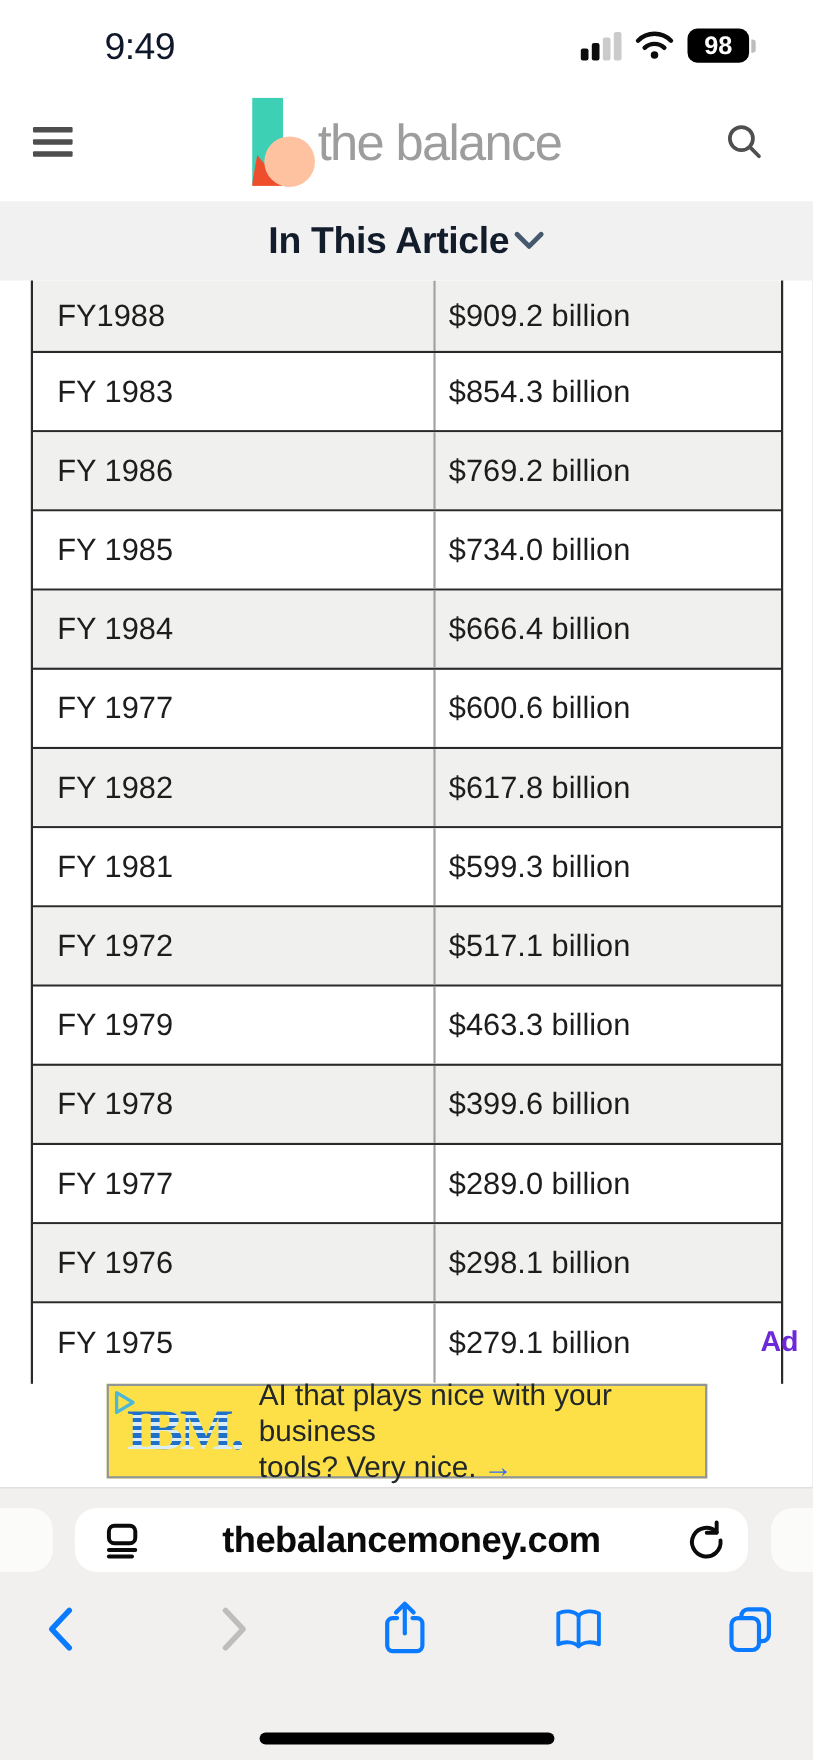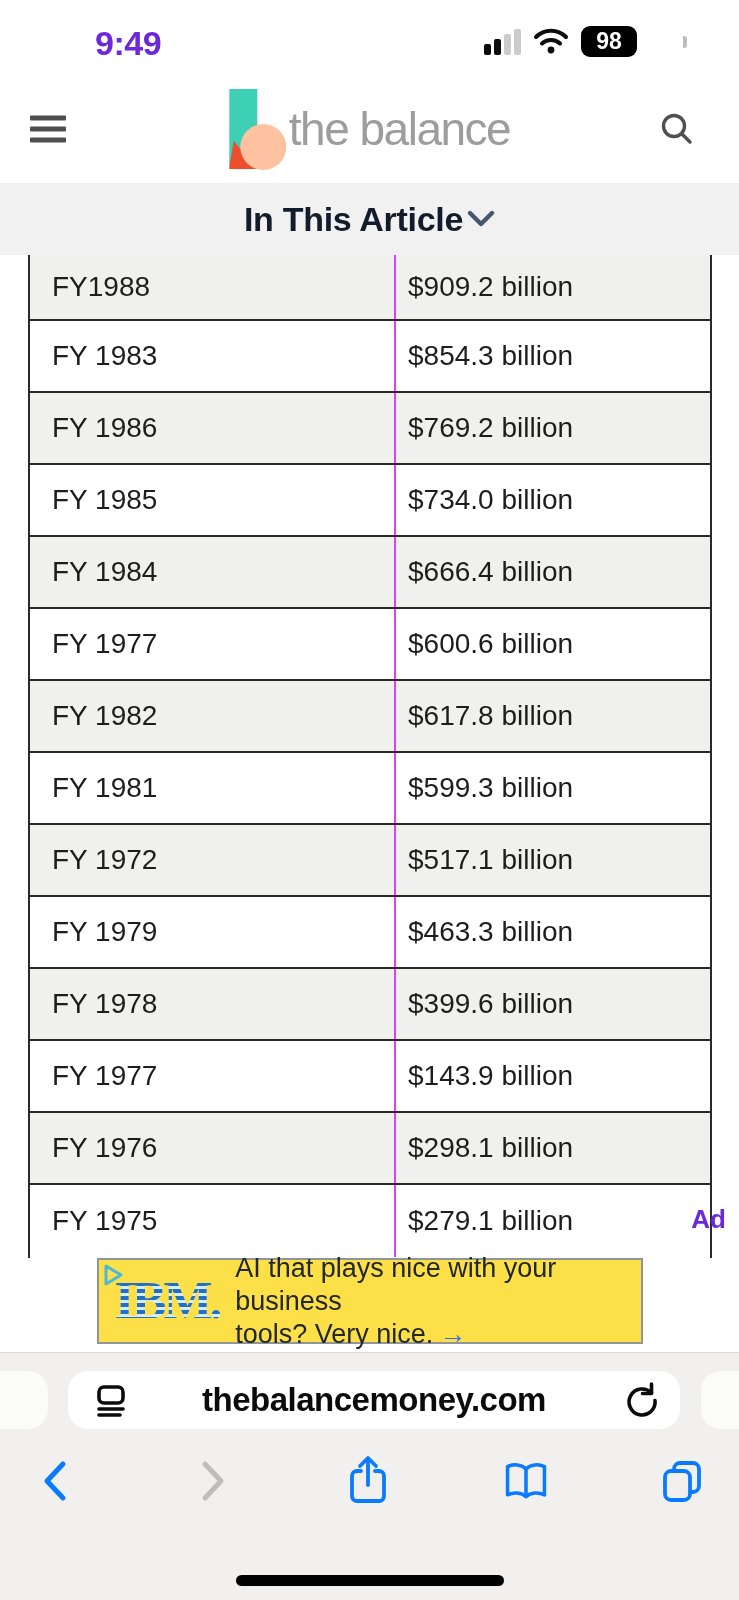--- a/index.html
+++ b/index.html
@@ -4,27 +4,27 @@
 <style>
   * { margin:0; padding:0; box-sizing:border-box; }
   html,body { background:#555; }
   .phone {
     position:relative; width:739px; height:1600px; margin:0 auto;
     background:#ffffff; overflow:hidden;
     font-family:"Liberation Sans", sans-serif; color:#1d1d1d;
   }
   
   .status-bar { position:absolute; top:0; left:0; width:100%; height:75px; background:#fff; }
-  .status-time { position:absolute; left:95px; top:24px; font-size:34px; font-weight:700; letter-spacing:-0.5px; color:#6d28d9;text-align:center; }
+  .status-time { position:absolute; left:95px; top:24px; font-size:34px; font-weight:400; letter-spacing:-0.5px; color:#0f172a;text-align:center; }
   .status-right { position:absolute; right:52px; top:26px; display:flex; align-items:center; gap:12px; }
   .sig { display:flex; align-items:flex-end; gap:3px; height:26px; }
   .sig span { width:7px; border-radius:2px; background:#0c0c0c; }
   .sig span:nth-child(1){height:11px;} .sig span:nth-child(2){height:16px;}
   .sig span:nth-child(3){height:21px; background:#cbcbcb;} .sig span:nth-child(4){height:26px; background:#cbcbcb;}
-  .battery { display:flex; align-items:center;gap:44px; }
+  .battery { display:flex; align-items:center; }
   .battery-body { width:56px; height:31px; background:#000; border-radius:9px; color:#fff;
     font-size:23px; font-weight:700; display:flex; align-items:center; justify-content:center; }
   .battery-nub { width:4px; height:12px; background:#bdbdbd; border-radius:0 3px 3px 0; margin-left:2px; }
   
   .site-header { position:absolute; top:75px; left:0; width:100%; height:108px; background:#fff;
     display:flex; align-items:center; }
   .hamburger { position:absolute; left:30px; top:50%; transform:translateY(-50%); width:36px; cursor:pointer; }
   .hamburger i { display:block; height:5px; background:#4e4e4e; margin:6px 0; border-radius:1px; }
   .brand { position:absolute; left:50%; top:50%; transform:translate(-50%,-50%);
     display:flex; align-items:center; gap:2px; }
@@ -40,21 +40,21 @@
     display:flex; align-items:center; justify-content:center; gap:4px; cursor:pointer; }
   .article-bar-label { font-size:34px; font-weight:700; color:#131c2b; letter-spacing:-0.3px; }
   
   .fy-table { position:absolute; top:255px; left:28px; width:684px; height:1003px; overflow:hidden;
     border-left:2px solid #2a2a2a; border-right:2px solid #2a2a2a; }
   .trow { display:flex; height:72px; border-bottom:2px solid #2a2a2a; background:#fff; }
   .trow.alt { background:#f0f0ef; }
   .trow.first { height:66px; }
   .trow.last { border-bottom:none; }
   .tcell { display:flex; align-items:center; padding-left:22px; font-size:28px; color:#1d1d1d; }
-  .tcell-year { width:366px; border-right:2px solid #d946ef; }
+  .tcell-year { width:366px; border-right:2px solid #a3a3a3; }
   .tcell-value { flex:1;padding-left:12px; }
   
   .ad-label { position:absolute; top:1204px; right:13px; font-size:26px; color:#6d28d9;font-weight:bold; }
   .ad-banner { position:absolute; top:1258px; left:97px; width:546px; height:86px;
     background:#fde047; border:2px solid #90959a; display:flex; align-items:center; cursor:pointer; }
   .adchoices { position:absolute; top:2px; left:2px; }
   .ibm-wrap { width:146px; display:flex; justify-content:center; }
   .ibm-logo {
     font-family:"Liberation Serif", serif; font-weight:900; font-size:52px; letter-spacing:-3px;
     background:repeating-linear-gradient(to bottom, #1f70c8 0px, #1f70c8 4px, #d9edf9 4px, #d9edf9 7px);
@@ -174,21 +174,21 @@
       <div class="trow">
         <div class="tcell tcell-year">FY 1979</div>
         <div class="tcell tcell-value">$463.3 billion</div>
       </div>
       <div class="trow alt">
         <div class="tcell tcell-year">FY 1978</div>
         <div class="tcell tcell-value">$399.6 billion</div>
       </div>
       <div class="trow">
         <div class="tcell tcell-year">FY 1977</div>
-        <div class="tcell tcell-value">$143.9 billion</div>
+        <div class="tcell tcell-value">$289.0 billion</div>
       </div>
       <div class="trow alt">
         <div class="tcell tcell-year">FY 1976</div>
         <div class="tcell tcell-value">$298.1 billion</div>
       </div>
       <div class="trow last">
         <div class="tcell tcell-year">FY 1975</div>
         <div class="tcell tcell-value">$279.1 billion</div>
       </div>
     </div>

